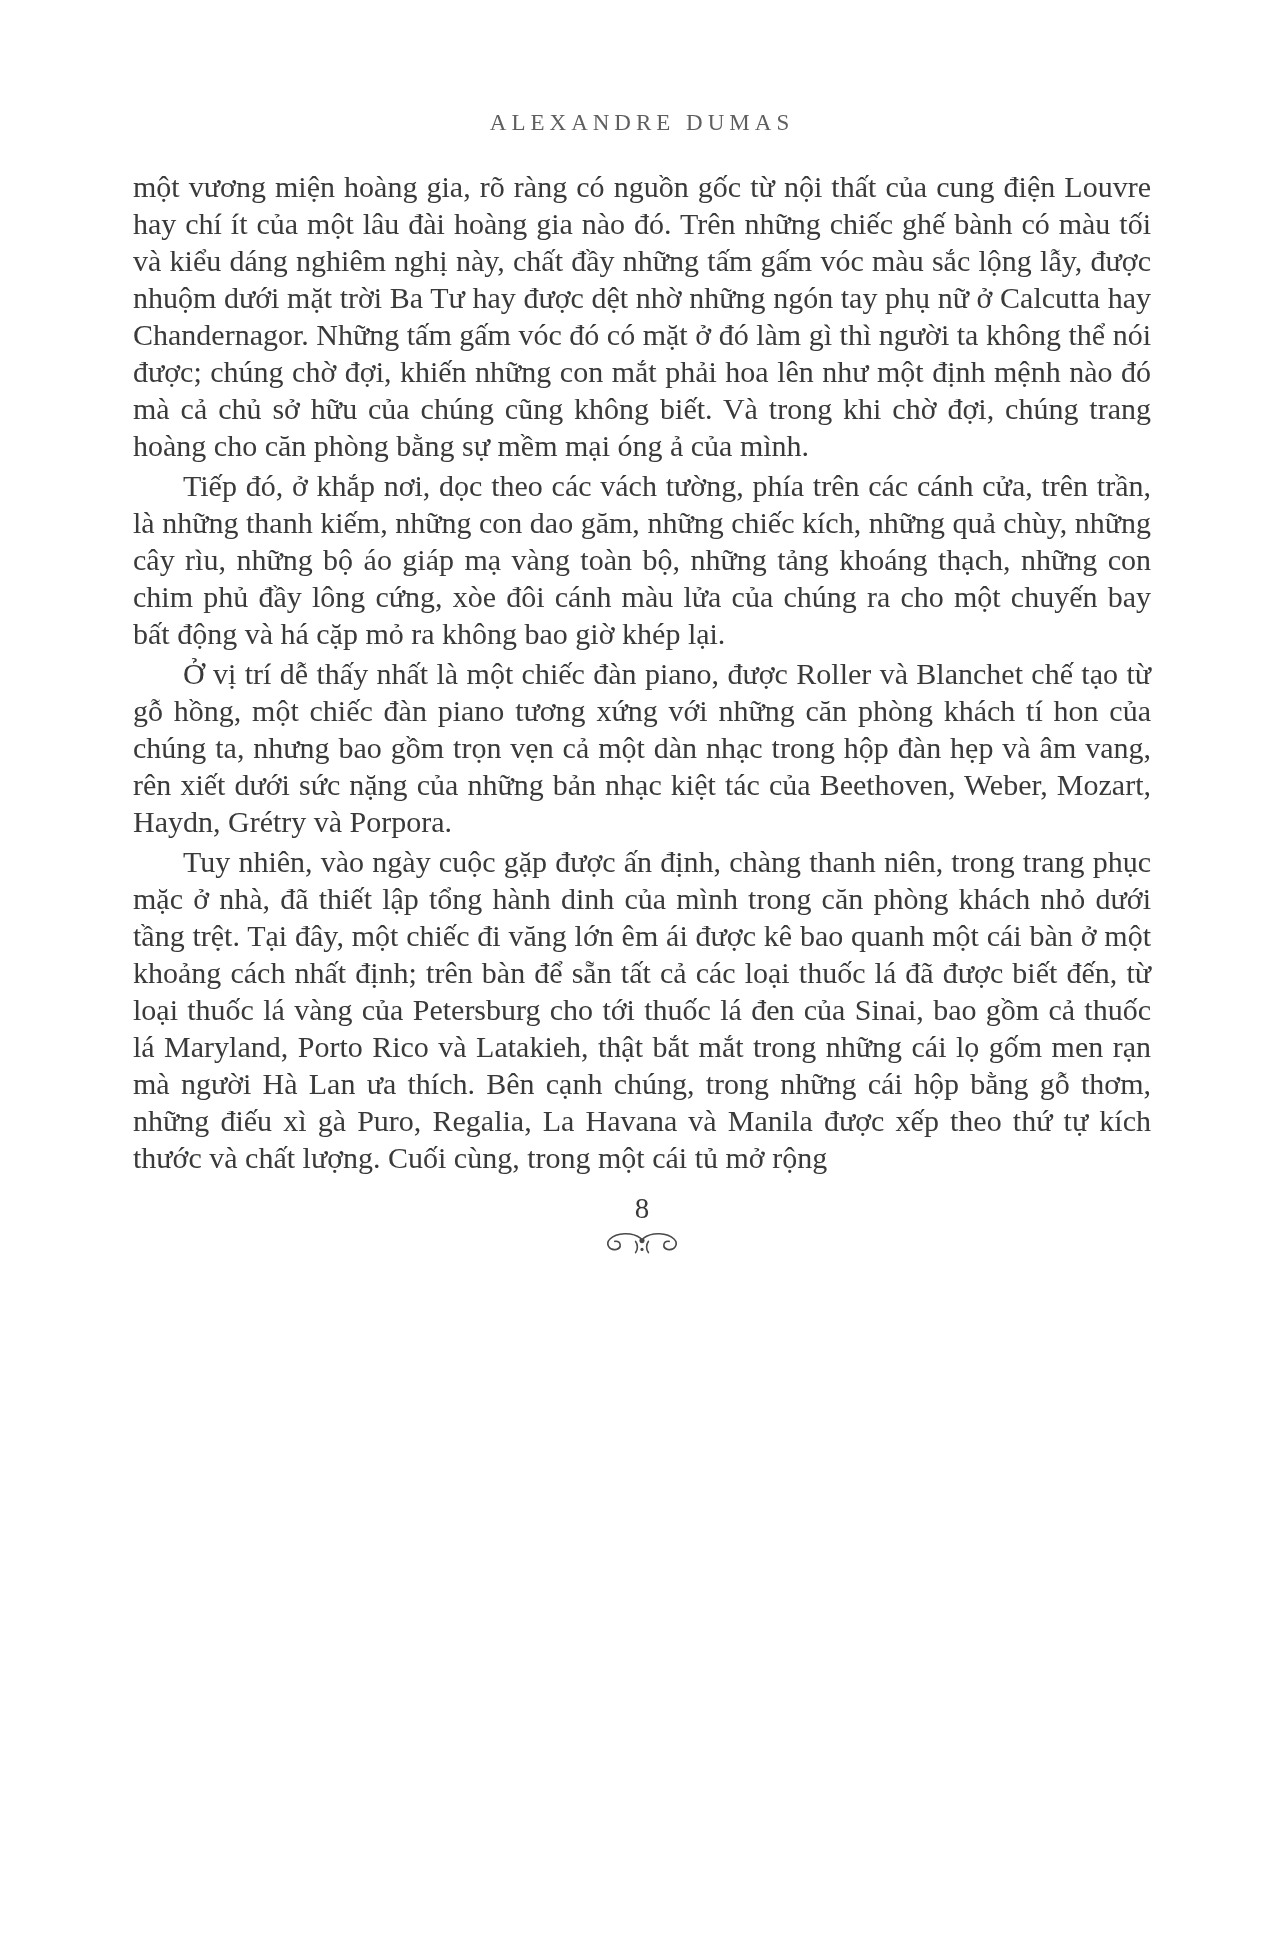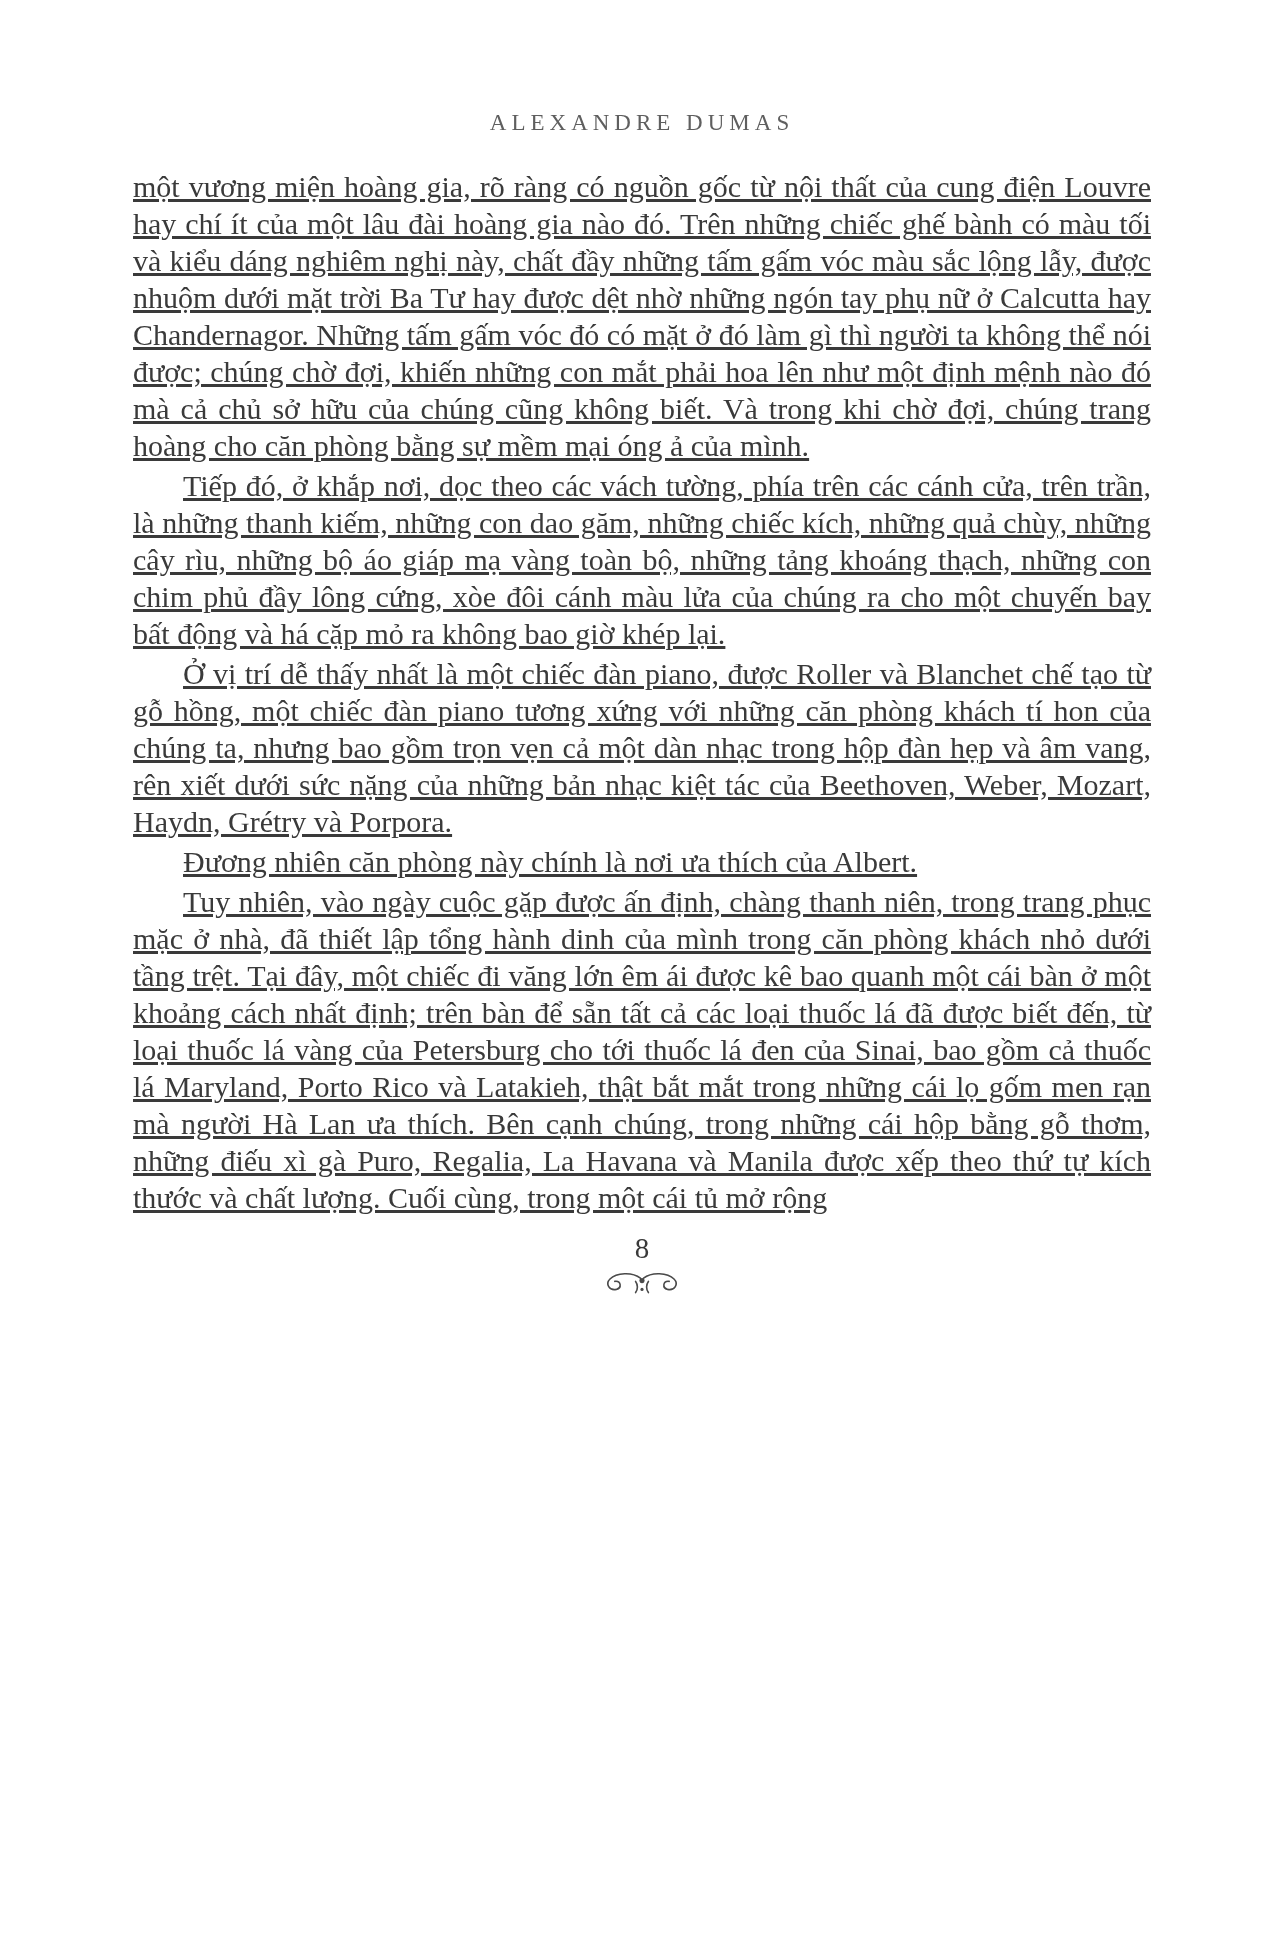--- a/index.html
+++ b/index.html
@@ -25,21 +25,20 @@
     color: #5f5f5f;
     font-family: "Liberation Serif", serif;
   }
   .page-body {
     width: 1018px;
     margin: 32px auto 0 auto;
     text-align: justify;
     font-size: 30px;
     line-height: 37px;
     color: #3a3a3a;
-    text-decoration: underline;
   }
   .page-body p {
     margin: 0 0 3px 0;
     text-align: justify;
   }
   .page-body p.indent {
     text-indent: 50px;
   }
   .page-footer {
     margin-top: 16px;
@@ -62,21 +61,20 @@
 <body>
 
 <div class="page">
 
   <div class="running-header">ALEXANDRE DUMAS</div>
 
   <div class="page-body">
     <p>một vương miện hoàng gia, rõ ràng có nguồn gốc từ nội thất của cung điện Louvre hay chí ít của một lâu đài hoàng gia nào đó. Trên những chiếc ghế bành có màu tối và kiểu dáng nghiêm nghị này, chất đầy những tấm gấm vóc màu sắc lộng lẫy, được nhuộm dưới mặt trời Ba Tư hay được dệt nhờ những ngón tay phụ nữ ở Calcutta hay Chandernagor. Những tấm gấm vóc đó có mặt ở đó làm gì thì người ta không thể nói được; chúng chờ đợi, khiến những con mắt phải hoa lên như một định mệnh nào đó mà cả chủ sở hữu của chúng cũng không biết. Và trong khi chờ đợi, chúng trang hoàng cho căn phòng bằng sự mềm mại óng ả của mình.</p>
     <p class="indent">Tiếp đó, ở khắp nơi, dọc theo các vách tường, phía trên các cánh cửa, trên trần, là những thanh kiếm, những con dao găm, những chiếc kích, những quả chùy, những cây rìu, những bộ áo giáp mạ vàng toàn bộ, những tảng khoáng thạch, những con chim phủ đầy lông cứng, xòe đôi cánh màu lửa của chúng ra cho một chuyến bay bất động và há cặp mỏ ra không bao giờ khép lại.</p>
     <p class="indent">Ở vị trí dễ thấy nhất là một chiếc đàn piano, được Roller và Blanchet chế tạo từ gỗ hồng, một chiếc đàn piano tương xứng với những căn phòng khách tí hon của chúng ta, nhưng bao gồm trọn vẹn cả một dàn nhạc trong hộp đàn hẹp và âm vang, rên xiết dưới sức nặng của những bản nhạc kiệt tác của Beethoven, Weber, Mozart, Haydn, Grétry và Porpora.</p>
-    <p class="indent">Đương nhiên căn phòng này chính là nơi ưa thích của Albert.</p>
     <p class="indent">Tuy nhiên, vào ngày cuộc gặp được ấn định, chàng thanh niên, trong trang phục mặc ở nhà, đã thiết lập tổng hành dinh của mình trong căn phòng khách nhỏ dưới tầng trệt. Tại đây, một chiếc đi văng lớn êm ái được kê bao quanh một cái bàn ở một khoảng cách nhất định; trên bàn để sẵn tất cả các loại thuốc lá đã được biết đến, từ loại thuốc lá vàng của Petersburg cho tới thuốc lá đen của Sinai, bao gồm cả thuốc lá Maryland, Porto Rico và Latakieh, thật bắt mắt trong những cái lọ gốm men rạn mà người Hà Lan ưa thích. Bên cạnh chúng, trong những cái hộp bằng gỗ thơm, những điếu xì gà Puro, Regalia, La Havana và Manila được xếp theo thứ tự kích thước và chất lượng. Cuối cùng, trong một cái tủ mở rộng</p>
   </div>
 
   <div class="page-footer">
     <div class="page-number">8</div>
     <div class="ornament">
       <span>
         <svg width="96" height="26" viewBox="0 0 120 32" aria-hidden="true">
           <g fill="none" stroke="#4a4a4a" stroke-width="2" stroke-linecap="round">
             <path d="M58 10 C48 2, 28 3, 20 11 C14 17, 19 26, 28 24 C35 22, 34 13, 26 14"></path>

